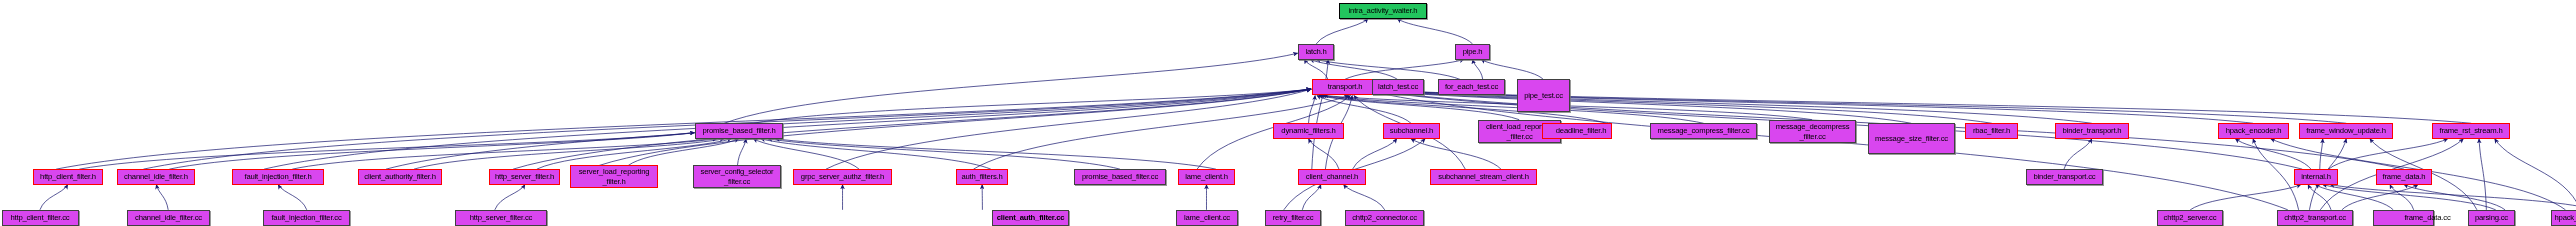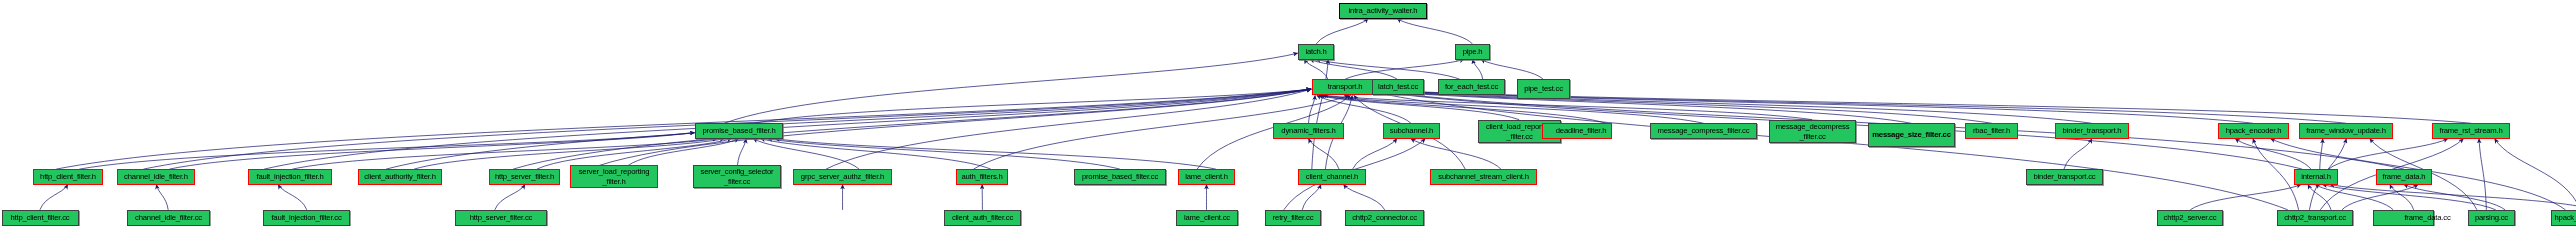--- a/index.html
+++ b/index.html
@@ -7,21 +7,21 @@
     position:relative;
     width:2617px;height:227px;
     background:#ffffff;
     font-family:"Liberation Sans", sans-serif;
     overflow:hidden;
   }
   #edges{position:absolute;left:0;top:0;width:2617px;height:227px;}
   .node{
     position:absolute;
     box-sizing:border-box;
-    background:#22c55e;
+    background:#d946ef;
     border:1px solid #404040;
     box-shadow:1px 1px 0 rgba(120,120,120,0.75);
     display:flex;align-items:center;justify-content:center;
     text-align:center;
     font-size:7.7px;line-height:1.25;
     letter-spacing:-0.2px;
     color:#000;
     white-space:pre-line;
     cursor:pointer;
   }
@@ -121,60 +121,60 @@
         <path d="M4546,407 C4572.595,380.05 4664.2,376.62 4693.75,358" fill="none" stroke="#191970" stroke-width="1.4" marker-end="url(#arrow)"></path>
       </g>
   </svg>
   <div id="nodes">
       <div class="node main" style="left: 1339px; top: 2.6px; width: 88px; height: 16px;">intra_activity_waiter.h</div>
       <div class="node" style="left: 1298px; top: 44px; width: 36px; height: 15.5px;">latch.h</div>
       <div class="node" style="left: 1455px; top: 44px; width: 35px; height: 15.5px;">pipe.h</div>
       <div class="node red" style="left: 1312px; top: 79px; width: 66px; height: 16px;">transport.h</div>
       <div class="node" style="left: 1372px; top: 79px; width: 52px; height: 16px;">latch_test.cc</div>
       <div class="node" style="left: 1438px; top: 79px; width: 67px; height: 16px;">for_each_test.cc</div>
-      <div class="node" style="left: 1517px; top: 79px; width: 53px; height: 20px;">pipe_test.cc</div>
+      <div class="node" style="left: 1517px; top: 79px; width: 53px; height: 33px;">pipe_test.cc</div>
       <div class="node" style="left: 695px; top: 123px; width: 88px; height: 15.5px;">promise_based_filter.h</div>
       <div class="node red" style="left: 1273px; top: 123px; width: 71px; height: 15.5px;">dynamic_filters.h</div>
       <div class="node red" style="left: 1383px; top: 123px; width: 57px; height: 15.5px;">subchannel.h</div>
       <div class="node" style="left: 1478px; top: 120px; width: 83px; height: 23px;">client_load_reporting
 _filter.cc</div>
       <div class="node red" style="left: 1542px; top: 123px; width: 70px; height: 15.5px; padding-left: 8px;">deadline_filter.h</div>
       <div class="node" style="left: 1650px; top: 123px; width: 107px; height: 15.5px;">message_compress_filter.cc</div>
       <div class="node" style="left: 1769px; top: 120px; width: 87px; height: 23px;">message_decompress
 _filter.cc</div>
-      <div class="node" style="left: 1868px; top: 123px; width: 87px; height: 24px; font-weight: bold;">message_size_filter.cc</div>
+      <div class="node" style="left: 1868px; top: 123px; width: 87px; height: 31px;">message_size_filter.cc</div>
       <div class="node red" style="left: 1965px; top: 123px; width: 53px; height: 15.5px;">rbac_filter.h</div>
       <div class="node red" style="left: 2055px; top: 123px; width: 74px; height: 15.5px;">binder_transport.h</div>
       <div class="node red" style="left: 2218px; top: 123px; width: 71px; height: 15.5px;">hpack_encoder.h</div>
       <div class="node red" style="left: 2299px; top: 123px; width: 94px; height: 15.5px;">frame_window_update.h</div>
       <div class="node red" style="left: 2432px; top: 123px; width: 78px; height: 15.5px;">frame_rst_stream.h</div>
       <div class="node red" style="left: 33px; top: 169px; width: 70px; height: 15.5px;">http_client_filter.h</div>
       <div class="node red" style="left: 117px; top: 169px; width: 78px; height: 15.5px;">channel_idle_filter.h</div>
-      <div class="node red" style="left: 248px; top: 169px; width: 84px; height: 15.5px;">fault_injection_filter.h</div>
+      <div class="node red" style="left: 232px; top: 169px; width: 92px; height: 15.5px;">fault_injection_filter.h</div>
       <div class="node red" style="left: 358px; top: 169px; width: 84px; height: 15.5px;">client_authority_filter.h</div>
       <div class="node red" style="left: 489px; top: 169px; width: 71px; height: 15.5px;">http_server_filter.h</div>
       <div class="node red" style="left: 570px; top: 165px; width: 88px; height: 23px;">server_load_reporting
 _filter.h</div>
       <div class="node" style="left: 693px; top: 165px; width: 88px; height: 23px;">server_config_selector
 _filter.cc</div>
       <div class="node red" style="left: 793px; top: 169px; width: 99px; height: 15.5px;">grpc_server_authz_filter.h</div>
       <div class="node red" style="left: 956px; top: 169px; width: 52px; height: 15.5px;">auth_filters.h</div>
       <div class="node" style="left: 1074px; top: 169px; width: 92px; height: 15.5px;">promise_based_filter.cc</div>
       <div class="node red" style="left: 1178px; top: 169px; width: 57px; height: 15.5px;">lame_client.h</div>
       <div class="node red" style="left: 1298px; top: 169px; width: 68px; height: 15.5px;">client_channel.h</div>
       <div class="node red" style="left: 1430px; top: 169px; width: 107px; height: 15.5px;">subchannel_stream_client.h</div>
       <div class="node" style="left: 2026px; top: 169px; width: 77px; height: 15.5px;">binder_transport.cc</div>
       <div class="node red" style="left: 2294px; top: 169px; width: 44px; height: 15.5px;">internal.h</div>
       <div class="node red" style="left: 2376px; top: 169px; width: 56px; height: 15.5px;">frame_data.h</div>
       <div class="node" style="left: 1.5px; top: 210px; width: 77px; height: 16px;">http_client_filter.cc</div>
       <div class="node" style="left: 127px; top: 210px; width: 83px; height: 16px;">channel_idle_filter.cc</div>
       <div class="node" style="left: 263px; top: 210px; width: 87px; height: 16px;">fault_injection_filter.cc</div>
       <div class="node" style="left: 455px; top: 210px; width: 92px; height: 16px;">http_server_filter.cc</div>
       <div class="node" style="left: 792px; top: 228px; width: 100px; height: 32px;">grpc_server_authz_filter.cc</div>
-      <div class="node" style="left: 944px; top: 210px; width: 77px; height: 16px;">client_auth_filter.cc</div>
+      <div class="node" style="left: 992px; top: 210px; width: 77px; height: 16px; font-weight: bold;">client_auth_filter.cc</div>
       <div class="node" style="left: 1176px; top: 210px; width: 62px; height: 16px;">lame_client.cc</div>
       <div class="node" style="left: 1265px; top: 210px; width: 56px; height: 16px;">retry_filter.cc</div>
       <div class="node" style="left: 1345px; top: 210px; width: 79px; height: 16px;">chttp2_connector.cc</div>
       <div class="node" style="left: 2157px; top: 210px; width: 66px; height: 16px;">chttp2_server.cc</div>
       <div class="node" style="left: 2277px; top: 210px; width: 76px; height: 16px;">chttp2_transport.cc</div>
       <div class="node" style="left: 2373px; top: 210px; width: 61px; height: 16px; padding-left: 48px;">frame_data.cc</div>
       <div class="node" style="left: 2468px; top: 210px; width: 47px; height: 16px;">parsing.cc</div>
       <div class="node" style="left: 2551px; top: 210px; width: 60px; height: 16px;">hpack_parser.cc</div>
     </div>
 </div>

